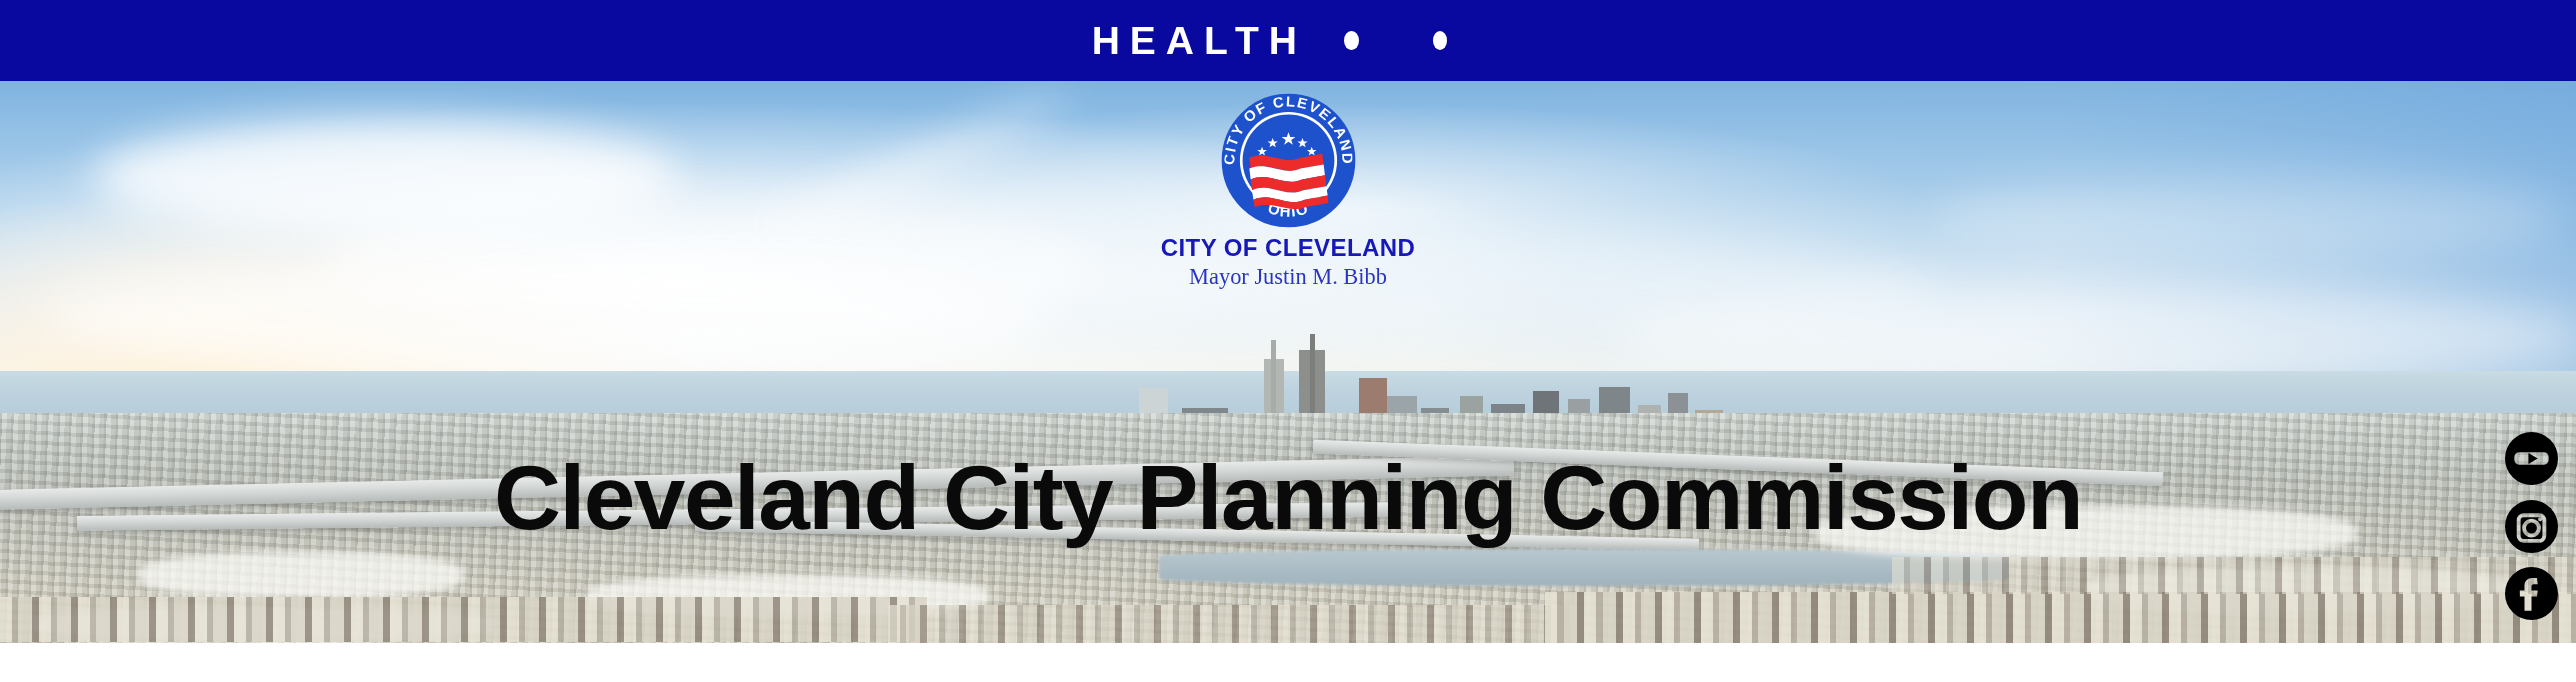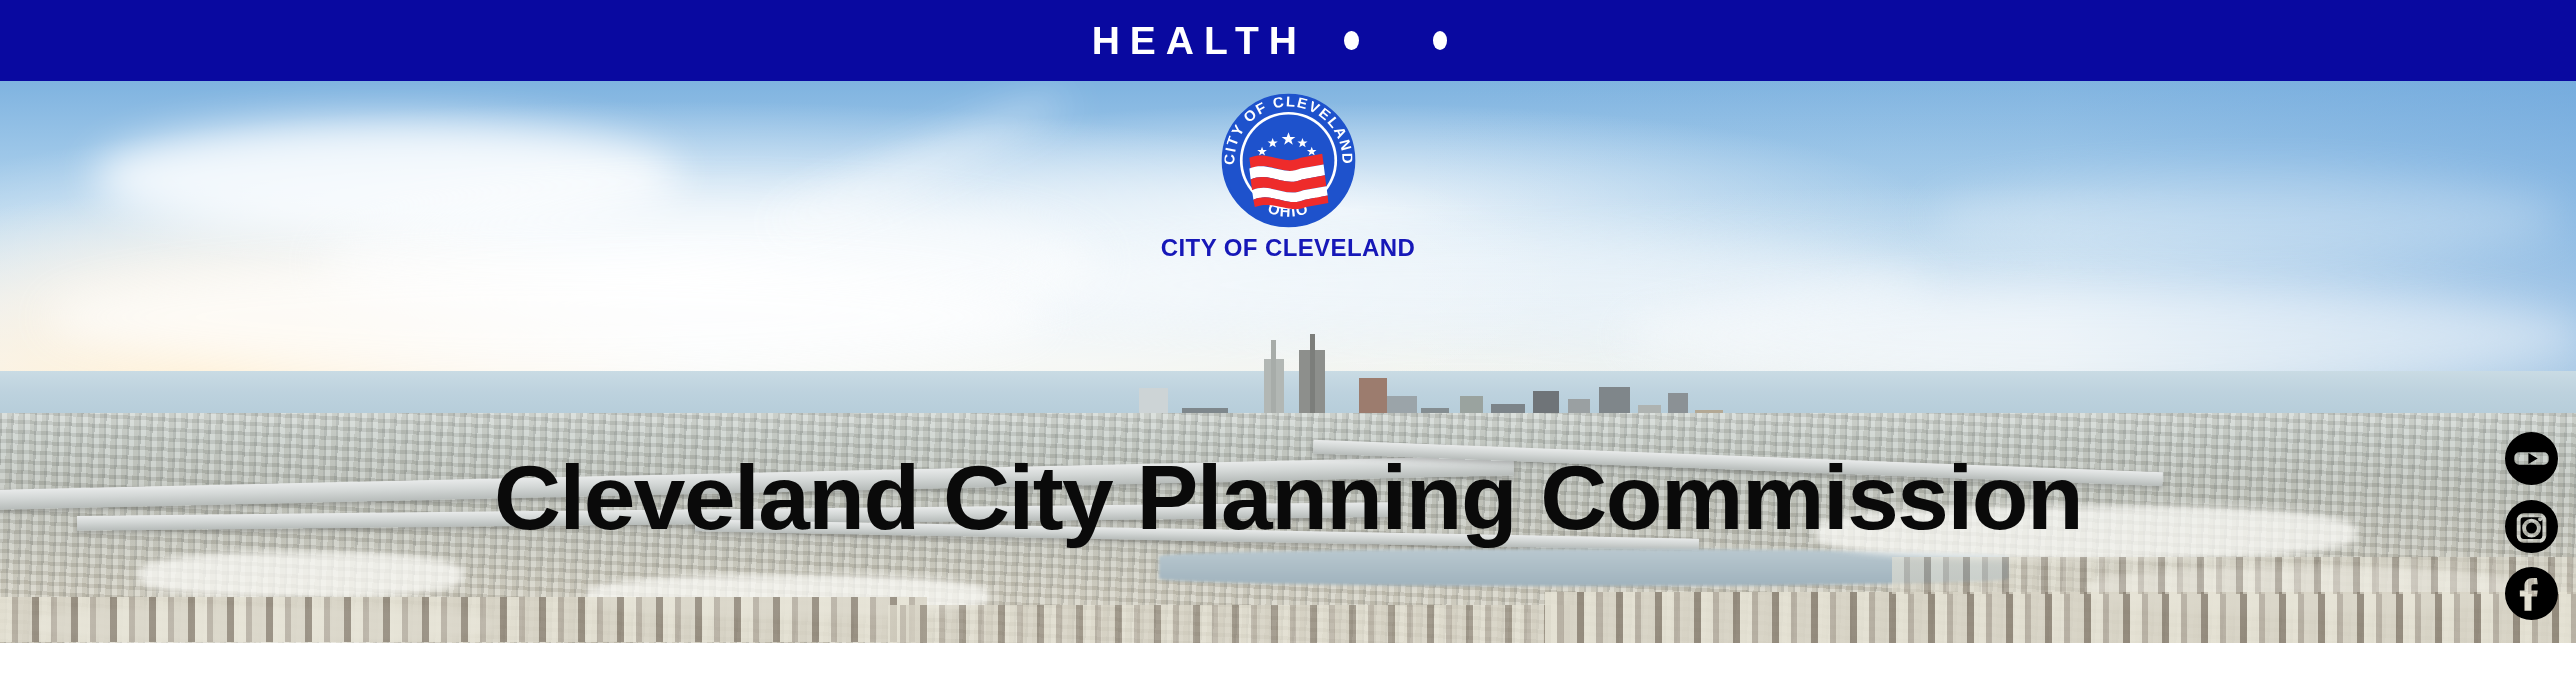--- a/index.html
+++ b/index.html
@@ -344,20 +344,21 @@
       <g>
         <path d="M 42,96 C 70,84 92,108 118,96 L 150,90 L 152,106 L 120,112 C 94,124 72,100 44,112 Z" fill="#EE2B2B"></path>
         <path d="M 42,112 C 70,100 92,124 118,112 L 152,106 L 154,122 L 120,128 C 94,140 72,116 44,128 Z" fill="#ffffff"></path>
         <path d="M 44,128 C 72,116 94,140 120,128 L 154,122 L 156,138 L 122,144 C 96,156 74,132 46,144 Z" fill="#EE2B2B"></path>
         <path d="M 46,144 C 74,132 96,156 122,144 L 156,138 L 158,152 L 124,158 C 98,170 76,146 48,158 Z" fill="#ffffff"></path>
         <path d="M 48,158 C 76,146 98,170 124,158 L 158,152 L 159,163 L 126,169 C 100,180 78,158 50,169 Z" fill="#EE2B2B"></path>
       </g>
       <circle cx="100" cy="100" r="97" fill="none" stroke="#1E52CC" stroke-width="4"></circle>
     </svg>
     <div id="org-name">CITY OF CLEVELAND</div>
+    <div id="mayor-name">Mayor Justin M. Bibb</div>
   </div>
 
   <div id="main-title">Cleveland City Planning Commission</div>
 
   <div id="social">
     <svg class="social-btn" viewBox="0 0 68 68">
       <path fill-rule="evenodd" d="M34,0 A34,34 0 1,1 34,68 A34,34 0 1,1 34,0 Z
                M18,26 h32 a6,6 0 0 1 6,6 v4 a6,6 0 0 1 -6,6 h-32 a6,6 0 0 1 -6,-6 v-4 a6,6 0 0 1 6,-6 Z
                M30,27 v14 l12,-7 Z" fill="#000000"></path>
     </svg>

